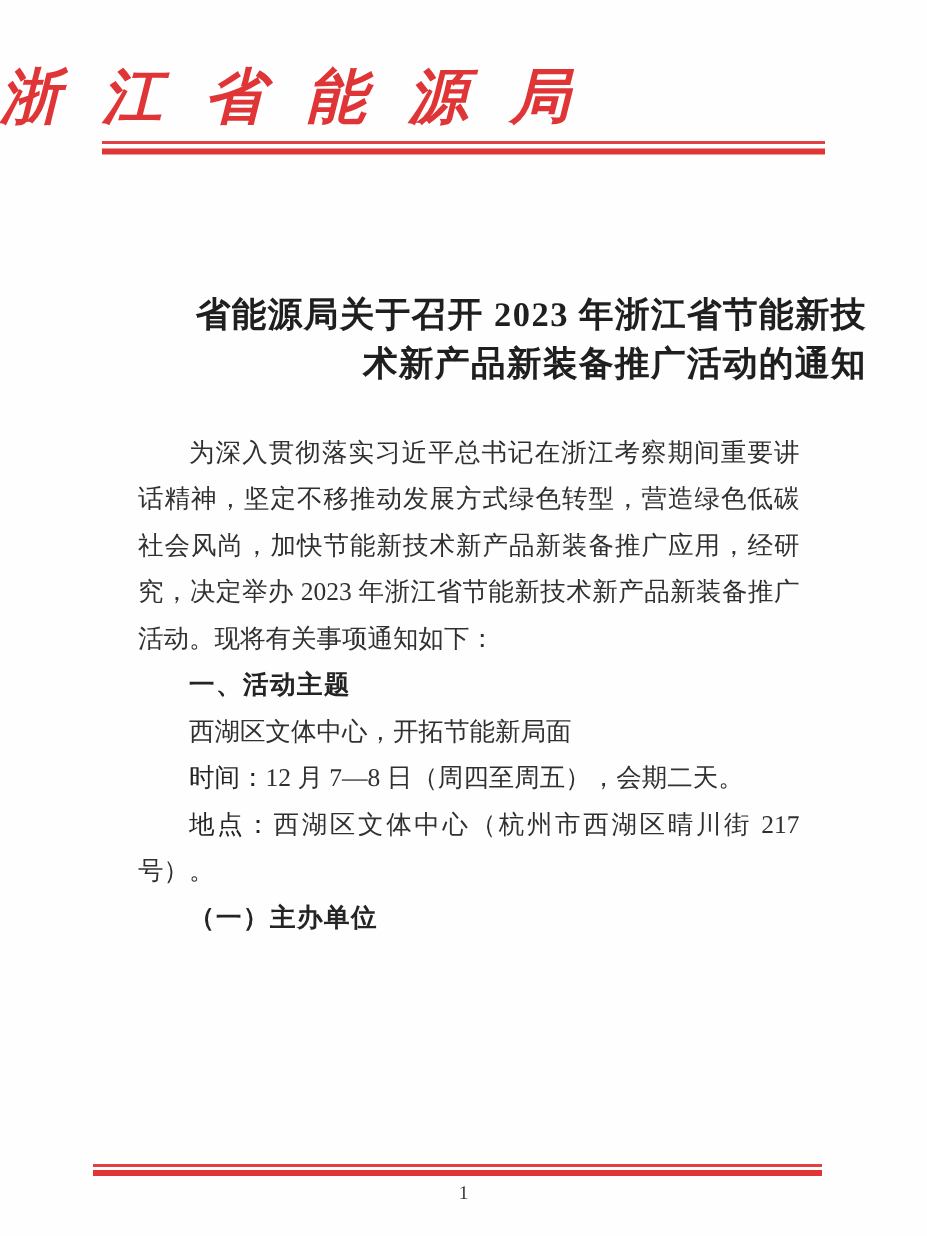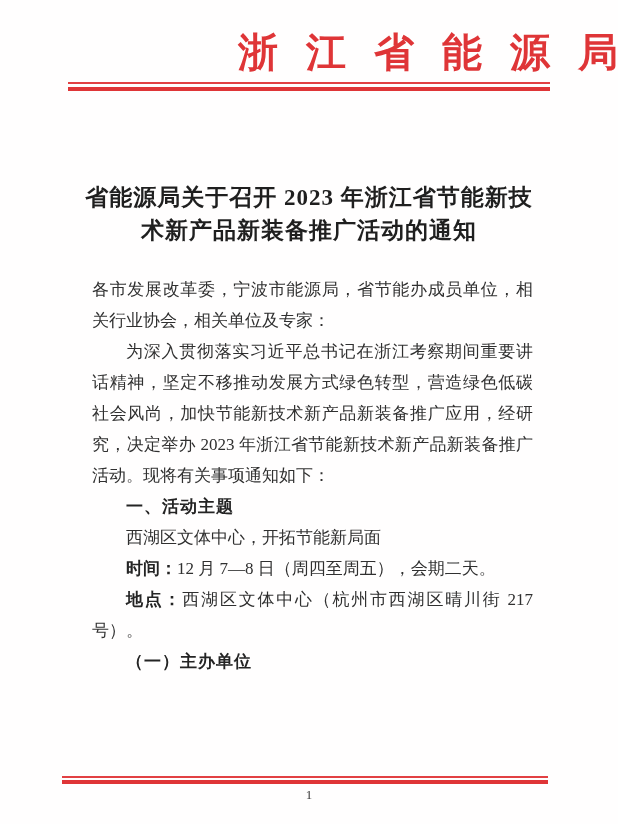--- a/index.html
+++ b/index.html
@@ -13,22 +13,23 @@
     height: 824px;
     margin: 0 auto;
     background: #fffefe;
     box-sizing: border-box;
     overflow: hidden;
     font-family: "Liberation Serif", "DejaVu Serif", serif;
     color: #303030;
   }
   
   .letterhead {
-    padding-top: 30px;
-    text-align: right;
+    padding-top: 42px;
+    text-align: left;
+    font-style: italic;
   }
   .agency-name {
     display: inline-block;
     color: #df3537;
     font-size: 40px;
     font-weight: bold;
     line-height: 46px;
     letter-spacing: 28px;
     margin-right: -28px; 
     white-space: nowrap;
@@ -44,21 +45,21 @@
   
   .doc-title {
     margin: 90px 40px 0 40px;
     text-align: center;
     font-size: 23px;
     font-weight: bold;
     line-height: 33px;
     color: #1f1f1f;
     letter-spacing: 1px;
   }
-  .doc-title .title-line { display: block; }
+  .doc-title .title-line { display: block; text-align: right; }
 
   
   .doc-body {
     margin: 27px 85px 0 92px;
     font-size: 17px;
     line-height: 31px;
     text-align: justify;
   }
   .doc-body p { margin: 0; }
   .para-indent { text-indent: 2em; }
@@ -70,21 +71,21 @@
     letter-spacing: 1px;
   }
   .sub-heading {
     font-weight: bold;
     color: #242424;
     text-indent: 2em;
     letter-spacing: 1px;
   }
   .inline-label {
     font-family: "Liberation Sans", "DejaVu Sans", sans-serif;
-    font-weight: bold;
+    font-weight: normal;
     color: #242424;
   }
 
   
   .footer-rule {
     position: absolute;
     left: 62px;
     top: 776px;
     width: 486px;
   }
@@ -115,21 +116,20 @@
     </div>
   </div>
 
   <h1 class="doc-title">
     <span class="title-line">省能源局关于召开 2023 年浙江省节能新技</span>
     <span class="title-line">术新产品新装备推广活动的通知</span>
   </h1>
 
   <div class="doc-body">
 
-    <p>各市发展改革委，宁波市能源局，省节能办成员单位，相关行业协会，相关单位及专家：</p>
 
     <p class="para-indent">为深入贯彻落实习近平总书记在浙江考察期间重要讲话精神，坚定不移推动发展方式绿色转型，营造绿色低碳社会风尚，加快节能新技术新产品新装备推广应用，经研究，决定举办 2023 年浙江省节能新技术新产品新装备推广活动。现将有关事项通知如下：</p>
 
     <p class="section-heading">一、活动主题</p>
 
     <p class="para-indent">西湖区文体中心，开拓节能新局面</p>
 
 
     <p class="para-indent"><span class="inline-label">时间：</span><span>12 月 7—8 日（周四至周五），会期二天。</span></p>
 

